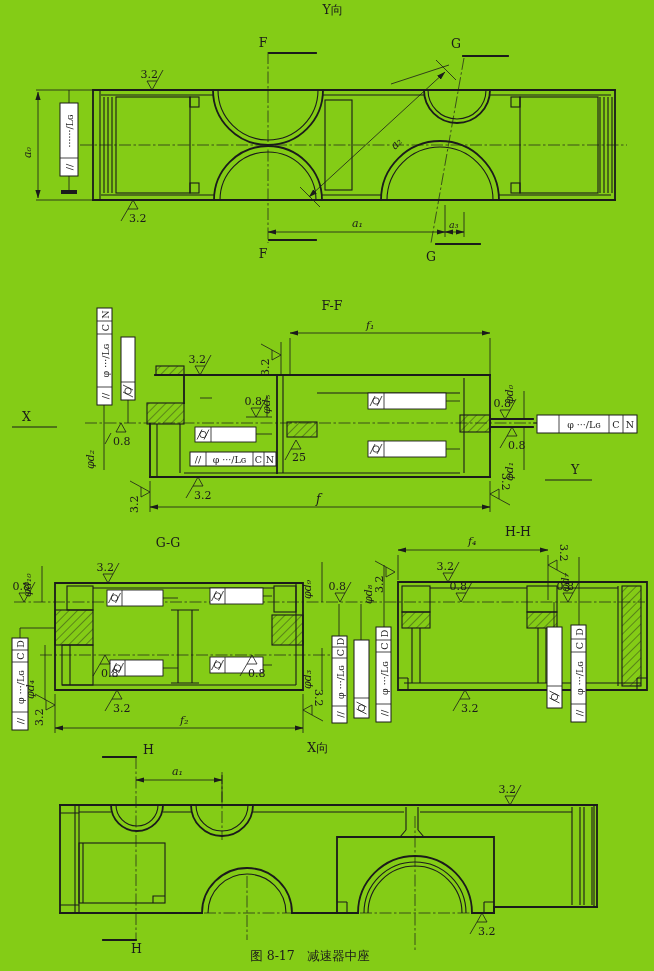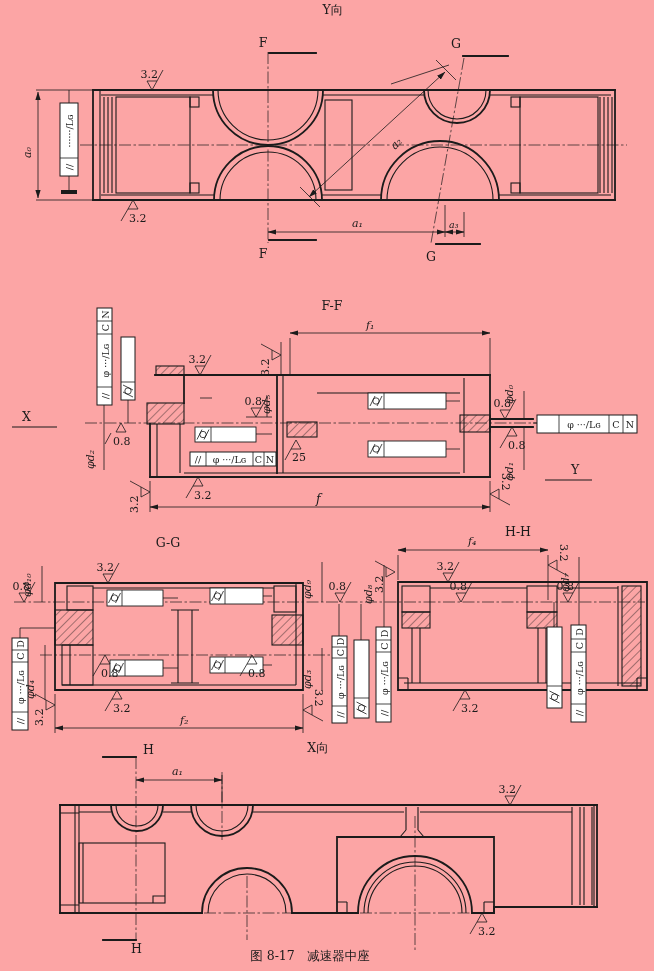--- a/index.html
+++ b/index.html
@@ -1,16 +1,16 @@
 <!DOCTYPE html>
 <html><head>
 <meta charset="utf-8">
 <style>
   html,body{margin:0;padding:0;background:#ffffff;}
-  #stage{width:654px;height:971px;background:#fca5a5;position:relative;font-family:"DejaVu Serif",serif;}
+  #stage{width:654px;height:971px;background:#84cc16;position:relative;font-family:"DejaVu Serif",serif;}
   text{fill:#1b1b1b;}
   .t{font-family:"DejaVu Serif",serif;font-size:11px;}
   .ts{font-size:9.5px;}
   .tt{font-size:12.5px;}
   .it{font-style:italic;}
   .o{stroke:#1b1b1b;stroke-width:1.8;fill:none;stroke-linecap:square;}
   .m{stroke:#1b1b1b;stroke-width:1.1;fill:none;}
   .th{stroke:#1b1b1b;stroke-width:0.8;fill:none;}
   .cl{stroke:#1b1b1b;stroke-width:0.7;fill:none;stroke-dasharray:12 2.5 2.5 2.5;}
   .fr{fill:#ffffff;stroke:#1b1b1b;stroke-width:1;}

